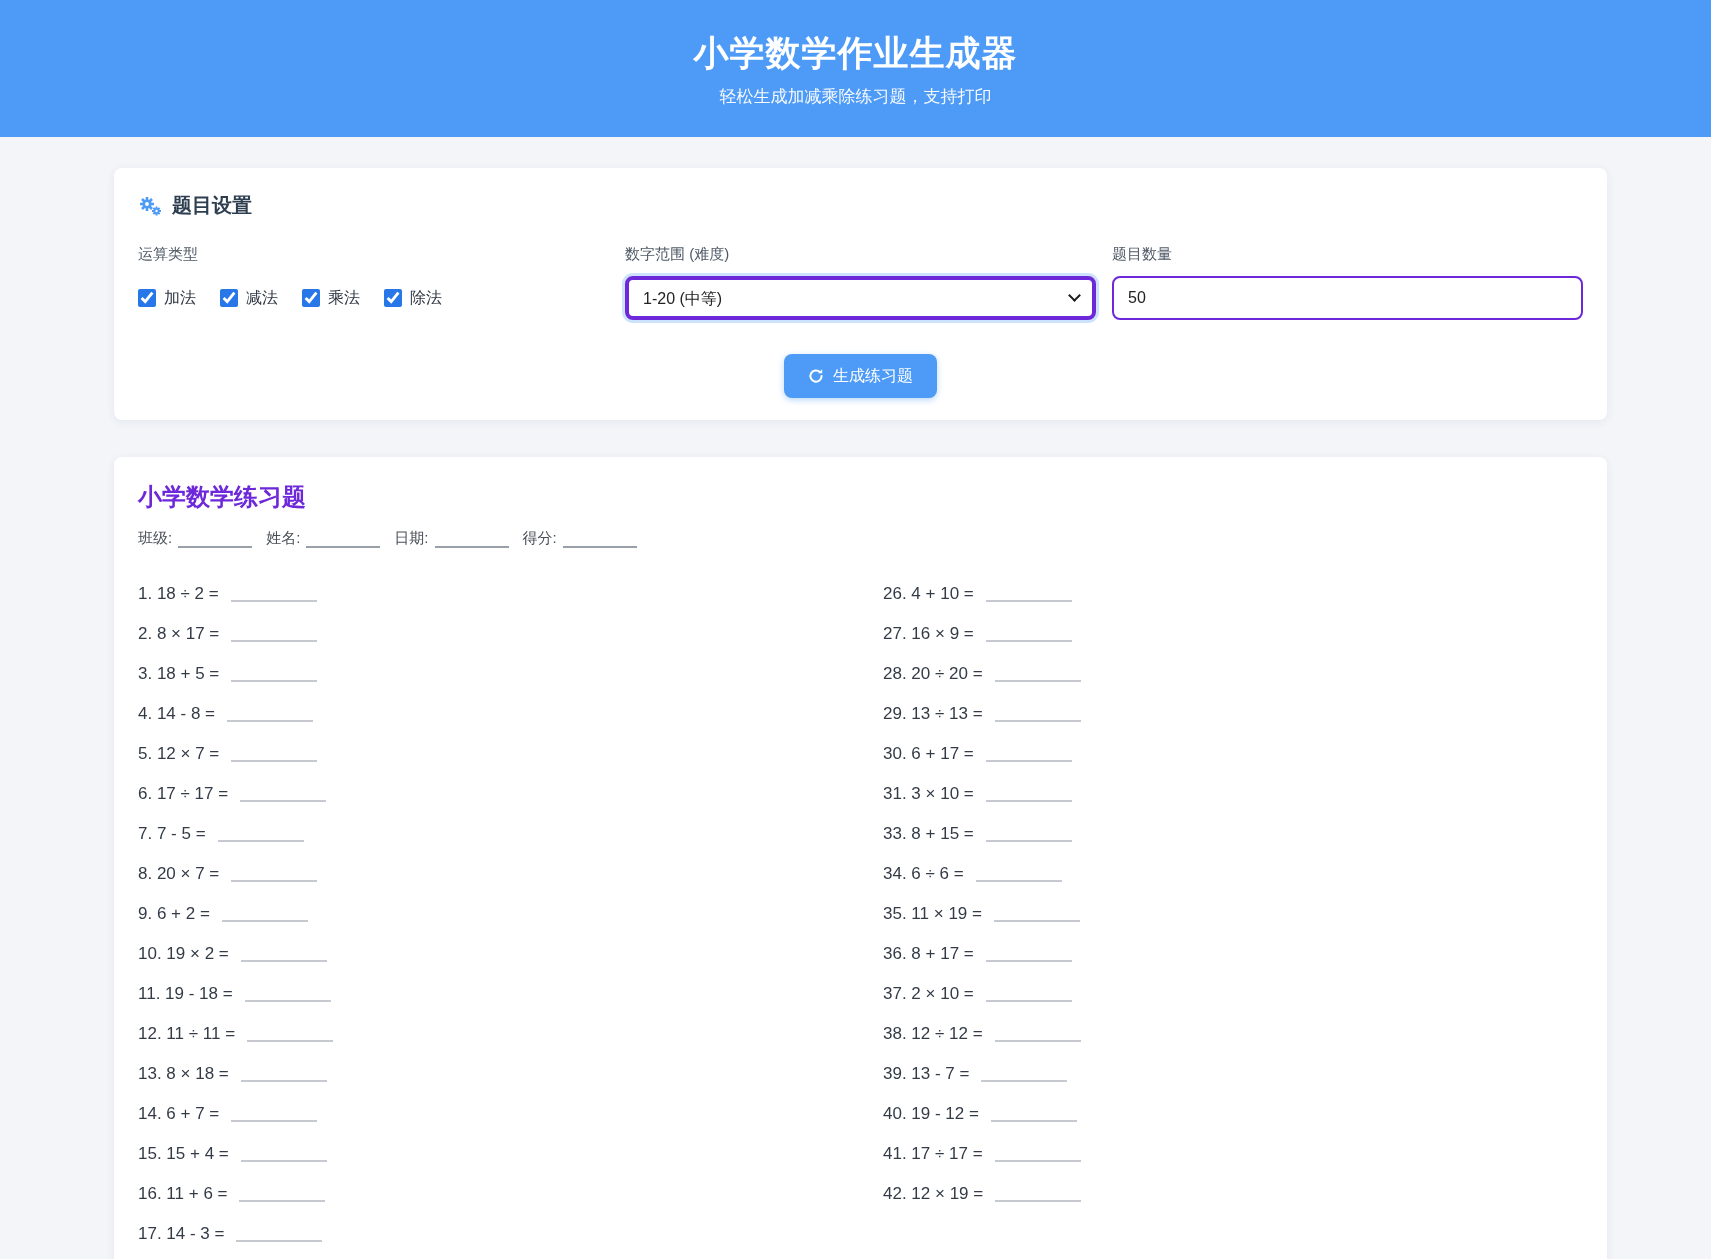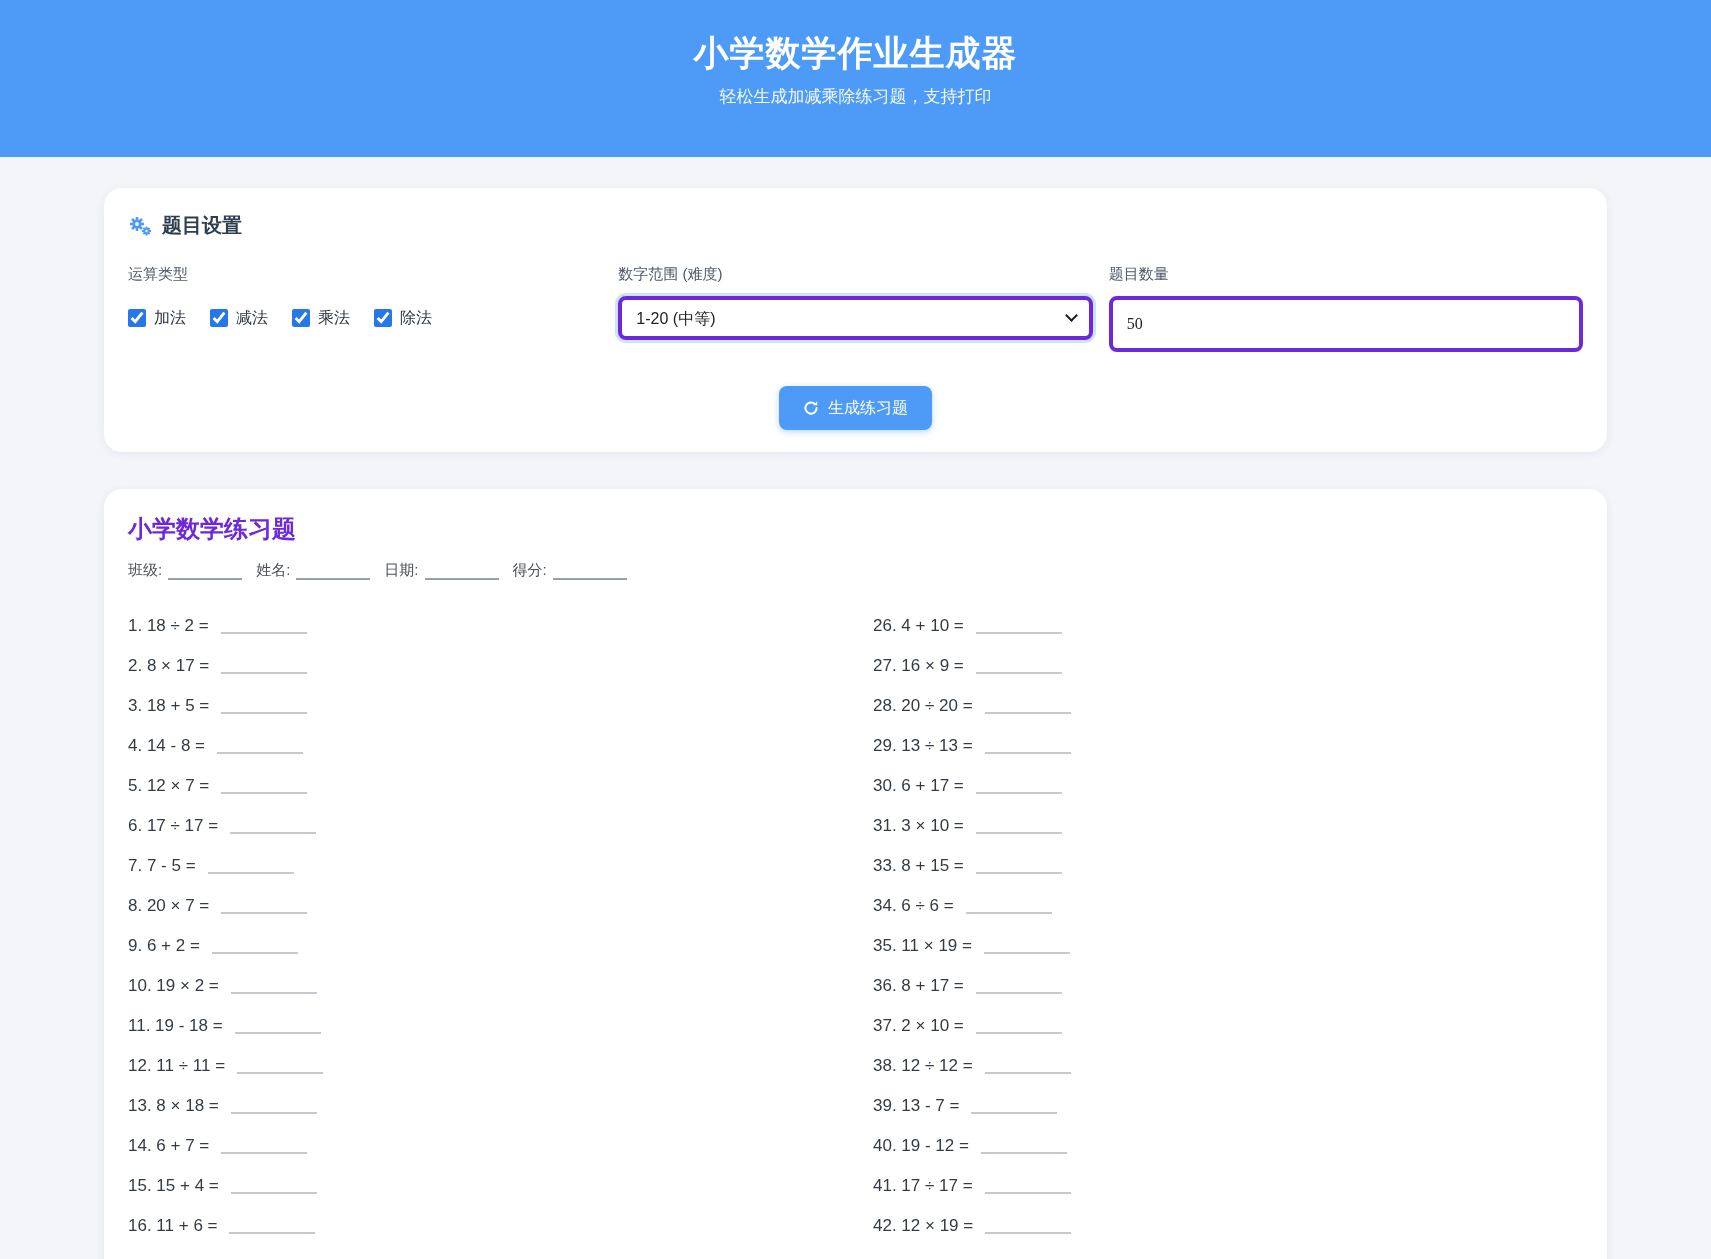--- a/index.html
+++ b/index.html
@@ -4,29 +4,30 @@
 <style>
   * { margin:0; padding:0; box-sizing:border-box; }
   html,body { width:1711px; height:1259px; overflow:hidden; }
   body {
     font-family:"Liberation Sans","DejaVu Sans",sans-serif;
     background:#f3f5f9;
     color:#333;
   }
   
   .app-header {
-    height:157px; background:#4d9bf7; color:#fff; text-align:center; padding-top:30px;
+    height:137px; background:#4d9bf7; color:#fff; text-align:center; padding-top:30px;
   }
   .app-header h1 { font-size:35px; font-weight:bold; letter-spacing:1px; }
   .app-header p { margin-top:8px; font-size:17px; color:rgba(255,255,255,.95); }
   
   .container { width:1503px; margin:0 auto; }
   .card {
-    background:#fff; border-radius:18px; box-shadow:0 2px 10px rgba(30,50,90,.07);
+    background:#fff; border-radius:8px; box-shadow:0 2px 10px rgba(30,50,90,.07);
     padding:24px 24px 22px 24px;
+    margin-left:10px;
   }
   .settings-card { margin-top:31px; }
   .worksheet-card { margin-top:37px; padding-bottom:160px; }
   
   .section-title { display:flex; align-items:center; gap:10px; font-size:20px; font-weight:bold; color:#2c3e50; }
   .fields { display:grid; grid-template-columns:repeat(3,1fr); gap:16px; margin-top:26px; }
   .field-label { display:block; font-size:15px; color:#4e5866; margin-bottom:12px; }
   .checkbox-row { display:flex; align-items:center; gap:24px; height:44px; }
   .cb { display:flex; align-items:center; gap:8px; font-size:16px; color:#2f3743; cursor:pointer; }
   .cb input { width:18px; height:18px; accent-color:#2777e8; }
@@ -36,22 +37,22 @@
     border:4px solid #6d28d9; border-radius:8px; background:#fff; appearance:none;
     box-shadow:0 0 0 3px rgba(77,155,247,.28); outline:none;
     font-family:inherit;
   }
   .chevron {
     position:absolute; right:17px; top:15px; width:9px; height:9px;
     border-right:2px solid #1a1a1a; border-bottom:2px solid #1a1a1a; transform:rotate(45deg);
     pointer-events:none;
   }
   .count-input {
-    width:100%; height:56px; font-size:16px; color:#222; padding:0 14px;
-    border:4px solid #6d28d9; border-radius:8px; font-family:Liberation Serif, serif;
+    width:100%; height:44px; font-size:16px; color:#222; padding:0 14px;
+    border:2px solid #6d28d9; border-radius:8px; font-family:Liberation Sans, sans-serif;
   }
   .btn-row { display:flex; justify-content:center; margin-top:34px; }
   .generate-btn {
     display:flex; align-items:center; gap:9px; height:44px; padding:0 24px;
     background:#4d9bf7; color:#fff; font-size:16px; border:none; border-radius:8px;
     cursor:pointer; font-family:inherit; box-shadow:0 2px 6px rgba(77,155,247,.4);
   }
   
   .ws-title { font-size:24px; font-weight:bold; color:#6d28d9; }
   .ws-meta { display:flex; align-items:flex-end; gap:14px; margin-top:16px; font-size:15px; color:#4a4f57; }

